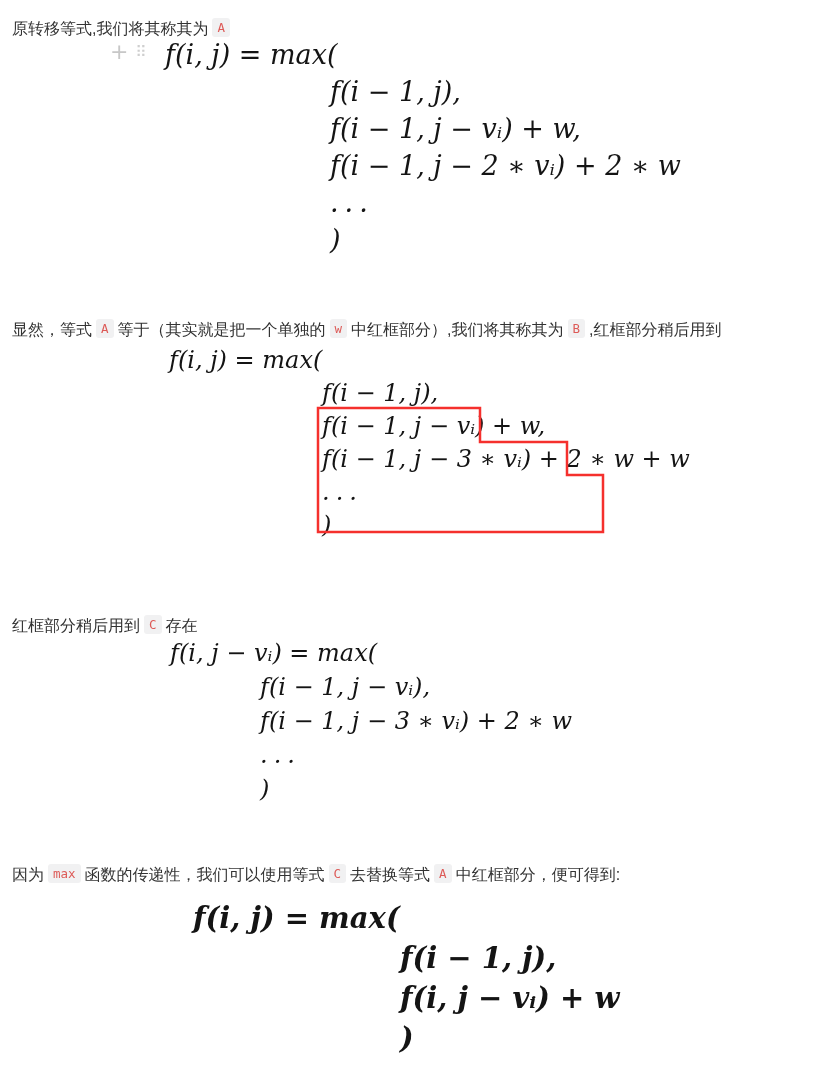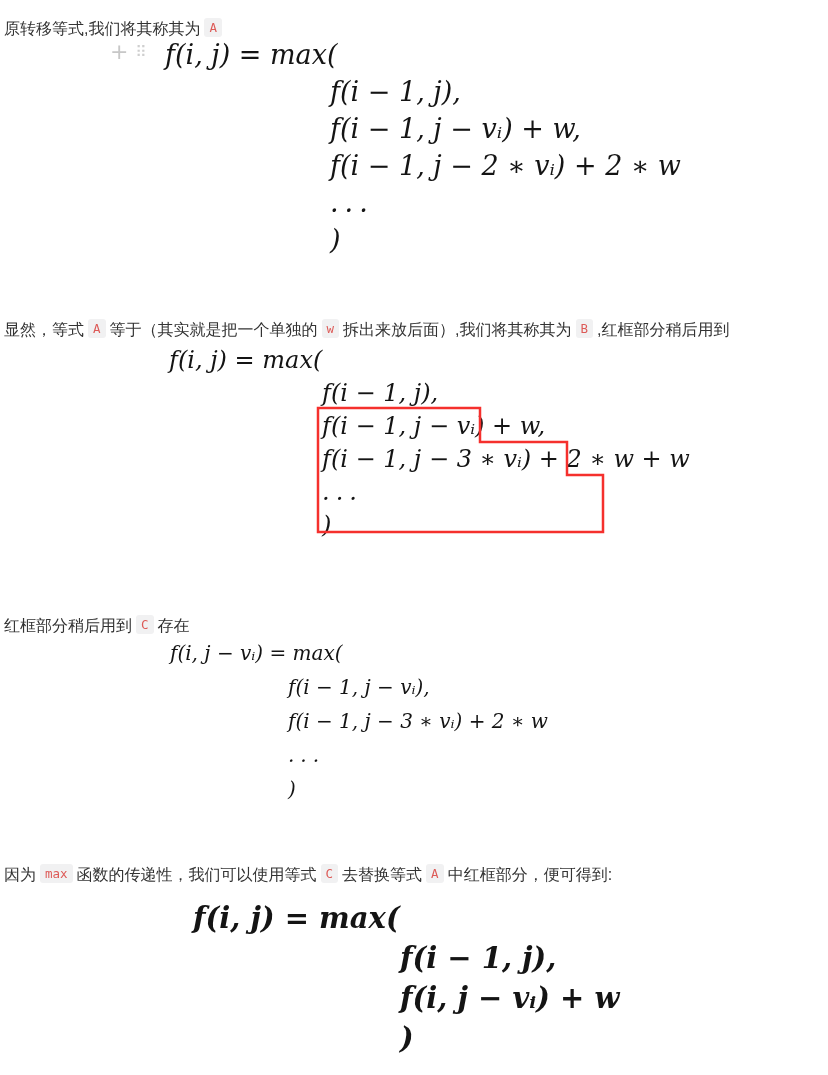--- a/index.html
+++ b/index.html
@@ -1,40 +1,40 @@
 <!DOCTYPE html>
 <html><head>
 <meta charset="utf-8">
 <style>
   html,body { margin:0; padding:0; }
   body {
     width:828px; height:1075px; background:#ffffff; position:relative;
     font-family:"Liberation Sans", sans-serif; overflow:hidden;
   }
   .para {
-    position:absolute; left:4px; font-size:16px; line-height:24px;
+    position:absolute; left:12px; font-size:16px; line-height:24px;
     color:#333333; white-space:nowrap;text-align:right;
   }
   .para > span { vertical-align:middle; }
   .badge {
     display:inline-block; background:#f1f1f2; color:#dd5a57;
     font-family:"DejaVu Sans Mono", monospace; font-size:12.5px; line-height:15px;
     padding:2px 5px; border-radius:3px; margin:0 4px; transform:translateY(-1px);
   }
   .math {
     position:absolute; font-family:"DejaVu Serif","DejaVu Sans", serif;
     font-style:italic; color:#141414; white-space:nowrap;
   }
   .m1 { left:165px; top:36px;  font-size:27px; line-height:37px; }
   .m2 { left:169px; top:344px; font-size:24px; line-height:33px; }
-  .m3 { left:170px; top:636px; font-size:20px; line-height:34px; }
+  .m3 { left:170px; top:636px; font-size:24px; line-height:34px; }
   .m4 { left:193px; top:898px; font-size:29px; line-height:40px; font-weight:700; }
   .m1 .lines { margin-left:165px; }
   .m2 .lines { margin-left:153px; }
-  .m3 .lines { margin-left:118px; }
+  .m3 .lines { margin-left:90px; }
   .m4 .lines { margin-left:207px; }
   .dots { letter-spacing:6px; }
   .controls {
     position:absolute; left:-55px; top:5px; font-style:normal; color:#c7c7c7;
     font-family:"DejaVu Sans", sans-serif; display:flex; align-items:center; gap:7px;
   }
   .plus { font-size:22px; line-height:22px; font-weight:400; }
   .drag { font-size:15px; line-height:15px; color:#cfcfcf; }
   .redbox { position:absolute; left:0; top:0; pointer-events:none; }
 </style>
@@ -51,21 +51,21 @@
   <div class="head">f(i, j) = max(</div>
   <div class="lines">
     <div>f(i − 1, j),</div>
     <div>f(i − 1, j − vᵢ) + w,</div>
     <div>f(i − 1, j − 2 ∗ vᵢ) + 2 ∗ w</div>
     <div class="dots">...</div>
     <div>)</div>
   </div>
 </div>
 
-<p class="para" style="top:301px;"><span>显然，等式</span><span class="badge">A</span><span>等于（其实就是把一个单独的</span><span class="badge">w</span><span>拆出来放后面）,我们将其称其为</span><span class="badge">B</span><span>,红框部分稍后用到</span></p>
+<p class="para" style="top:301px;"><span>显然，等式</span><span class="badge">A</span><span>等于（其实就是把一个单独的</span><span class="badge">w</span><span>中红框部分）,我们将其称其为</span><span class="badge">B</span><span>,红框部分稍后用到</span></p>
 
 <div class="math m2">
   <div class="head">f(i, j) = max(</div>
   <div class="lines">
     <div>f(i − 1, j),</div>
     <div>f(i − 1, j − vᵢ) + w,</div>
     <div>f(i − 1, j − 3 ∗ vᵢ) + 2 ∗ w + w</div>
     <div class="dots">...</div>
     <div>)</div>
   </div>

